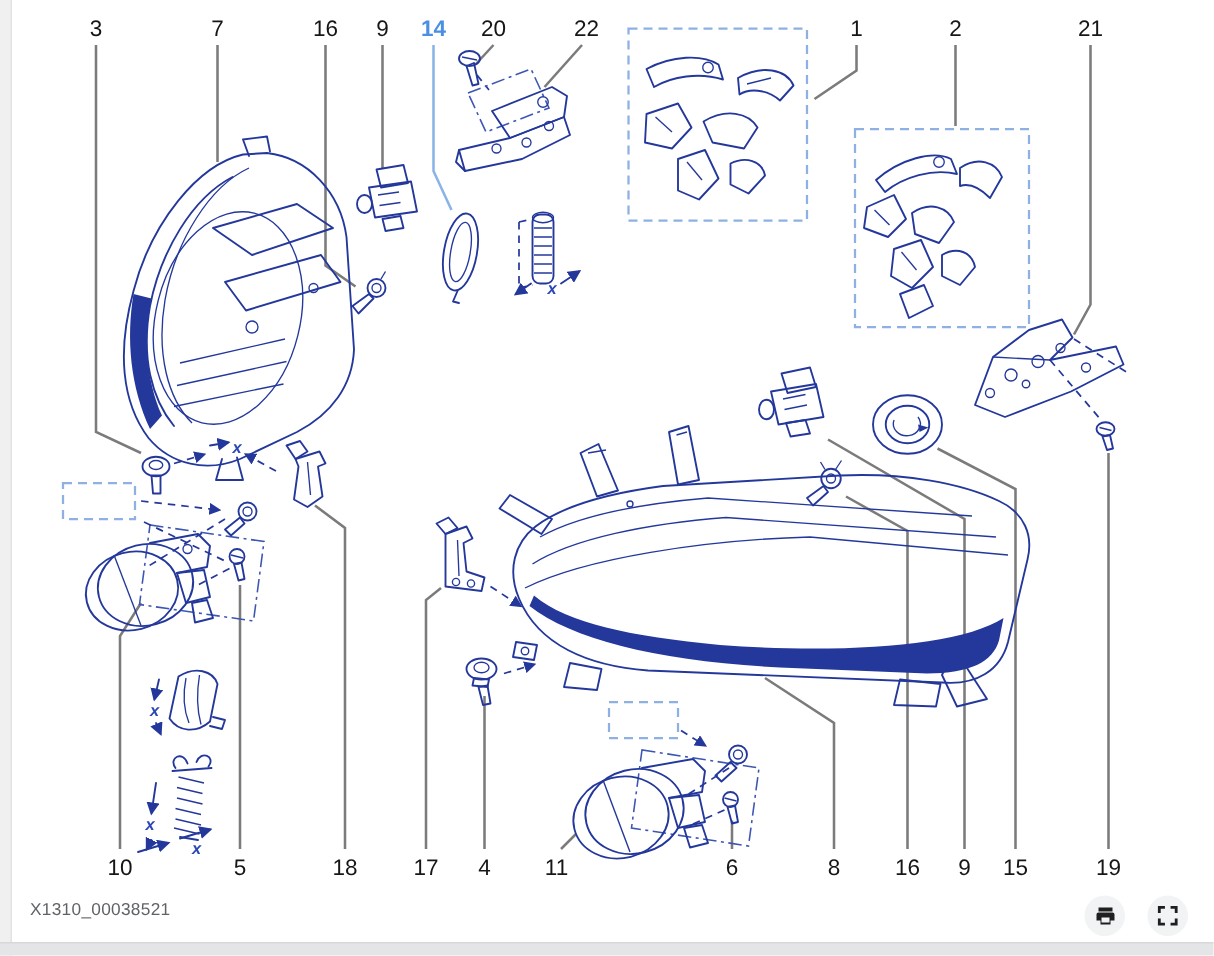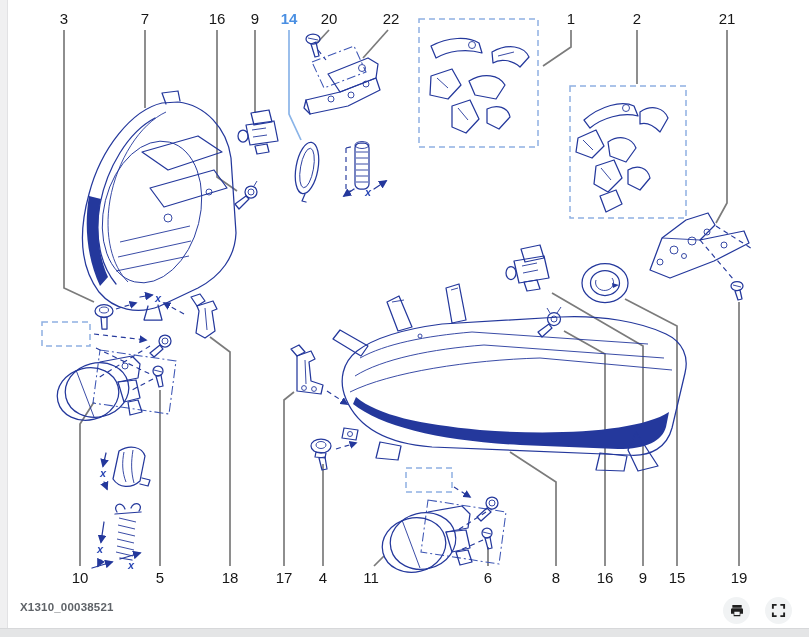--- a/index.html
+++ b/index.html
@@ -12,21 +12,21 @@
   .lnthin{stroke:#24389c;stroke-width:.9;fill:none;}
   .fillb{fill:#24389c;stroke:none;}
   .dash{stroke:#24389c;stroke-width:1.15;fill:none;stroke-dasharray:5 4;}
   .dashdot{stroke:#3d56b4;stroke-width:1.05;fill:none;stroke-dasharray:9 3 2 3;}
   .dashbox{stroke:#8fb0e2;stroke-width:1.5;fill:none;stroke-dasharray:6 4;}
   .leader{stroke:#7b7b7b;stroke-width:1.7;fill:none;}
   .leader.hl{stroke:#8ab4e8;}
   .callout{font:15px "Liberation Sans",sans-serif;fill:#161616;text-anchor:middle;cursor:pointer;}
   .callout.hl{fill:#4a8fe2;font-weight:bold;}
   .xnote{font:italic bold 11px "Liberation Sans",sans-serif;fill:#2b48b5;text-anchor:middle;}
-  .footer-code{position:absolute;left:20px;top:601px;font-size:11.5px;color:#5f6368;letter-spacing:.2px;font-weight:bold;}
+  .footer-code{position:absolute;left:20px;top:601px;font-size:11.5px;color:#5f6368;letter-spacing:.2px;}
   .round-btn{position:absolute;top:597px;width:27px;height:27px;border-radius:50%;border:none;background:#f1f3f4;display:flex;align-items:center;justify-content:center;cursor:pointer;padding:0;}
   .round-btn.print{left:723px;}
   .round-btn.fs{left:765px;}
 </style>
 </head>
 <body>
 
 <div class="stage">
   <div class="left-strip"></div>
 

